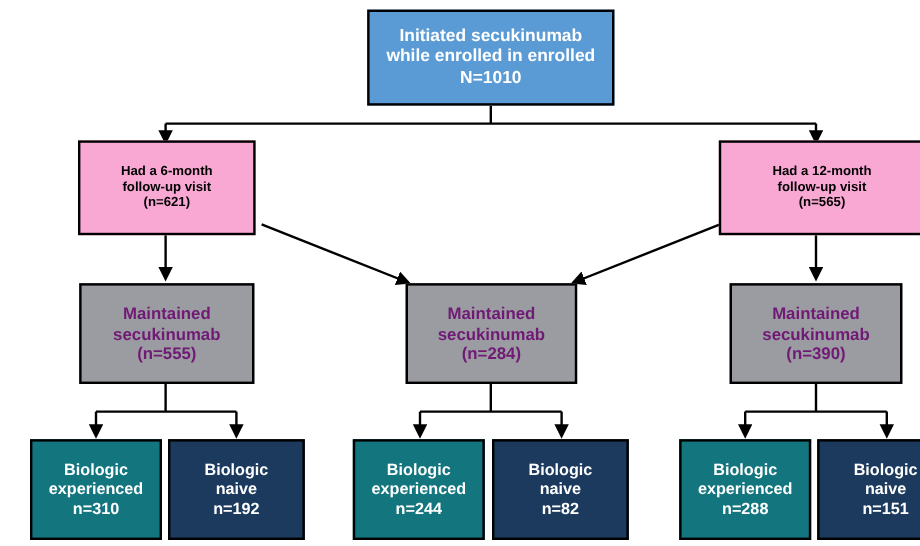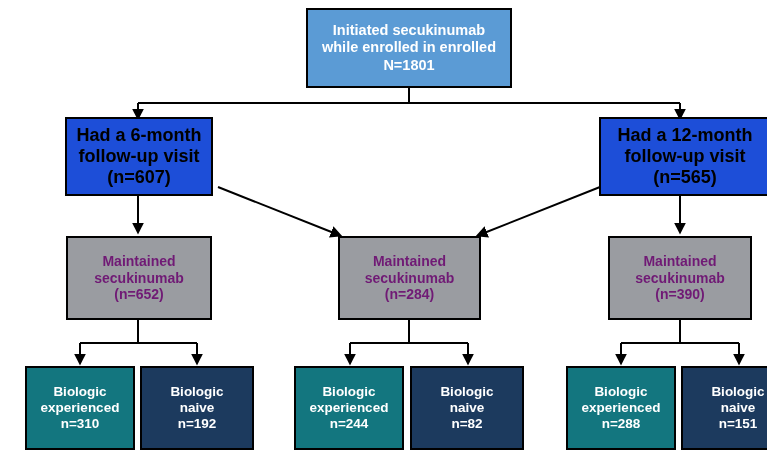--- a/index.html
+++ b/index.html
@@ -40,23 +40,23 @@
     letter-spacing: 0px;
   }
   .node .ln { display: block; white-space: nowrap; }
 
   .node-blue {
     background: #5B9BD5;
     color: #ffffff;
     font-size: 14.5px;
   }
   .node-white {
-    background: #1d4ed8;
+    background: #f9a8d4;
     color: #000000;
-    font-size: 18px;
+    font-size: 11px;
   }
   .node-gray {
     background: #9A9CA1;
     color: #701a75;
     font-size: 14px;
   }
   .node-teal {
     background: #13767F;
     color: #ffffff;
     font-size: 13.5px;
@@ -120,39 +120,39 @@
       <path d="M 660,320 L 660,343" stroke="#000000" stroke-width="2" fill="none"></path>
       <path d="M 601,343 L 719,343" stroke="#000000" stroke-width="2" fill="none"></path>
       <path d="M 601,343 L 601,362" stroke="#000000" stroke-width="2" fill="none" marker-end="url(#arrowhead)"></path>
       <path d="M 719,343 L 719,362" stroke="#000000" stroke-width="2" fill="none" marker-end="url(#arrowhead)"></path>
     </g>
   </svg>
 
   <div class="node node-blue" style="left:286px; top:8px; width:206px; height:80px;">
     <span class="ln">Initiated secukinumab</span>
     <span class="ln">while enrolled in enrolled</span>
-    <span class="ln">N=1801</span>
+    <span class="ln">N=1010</span>
   </div>
 
   <div class="node node-white" style="left:45px; top:117px; width:148px; height:79px;">
     <span class="ln">Had a 6-month</span>
     <span class="ln">follow-up visit</span>
-    <span class="ln">(n=607)</span>
+    <span class="ln">(n=621)</span>
   </div>
 
   <div class="node node-white" style="left:579px; top:117px; width:172px; height:79px;">
     <span class="ln">Had a 12-month</span>
     <span class="ln">follow-up visit</span>
     <span class="ln">(n=565)</span>
   </div>
 
   <div class="node node-gray" style="left:46px; top:236px; width:146px; height:84px;">
     <span class="ln">Maintained</span>
     <span class="ln">secukinumab</span>
-    <span class="ln">(n=652)</span>
+    <span class="ln">(n=555)</span>
   </div>
 
   <div class="node node-gray" style="left:318px; top:236px; width:143px; height:84px;">
     <span class="ln">Maintained</span>
     <span class="ln">secukinumab</span>
     <span class="ln">(n=284)</span>
   </div>
 
   <div class="node node-gray" style="left:588px; top:236px; width:144px; height:84px;">
     <span class="ln">Maintained</span>

